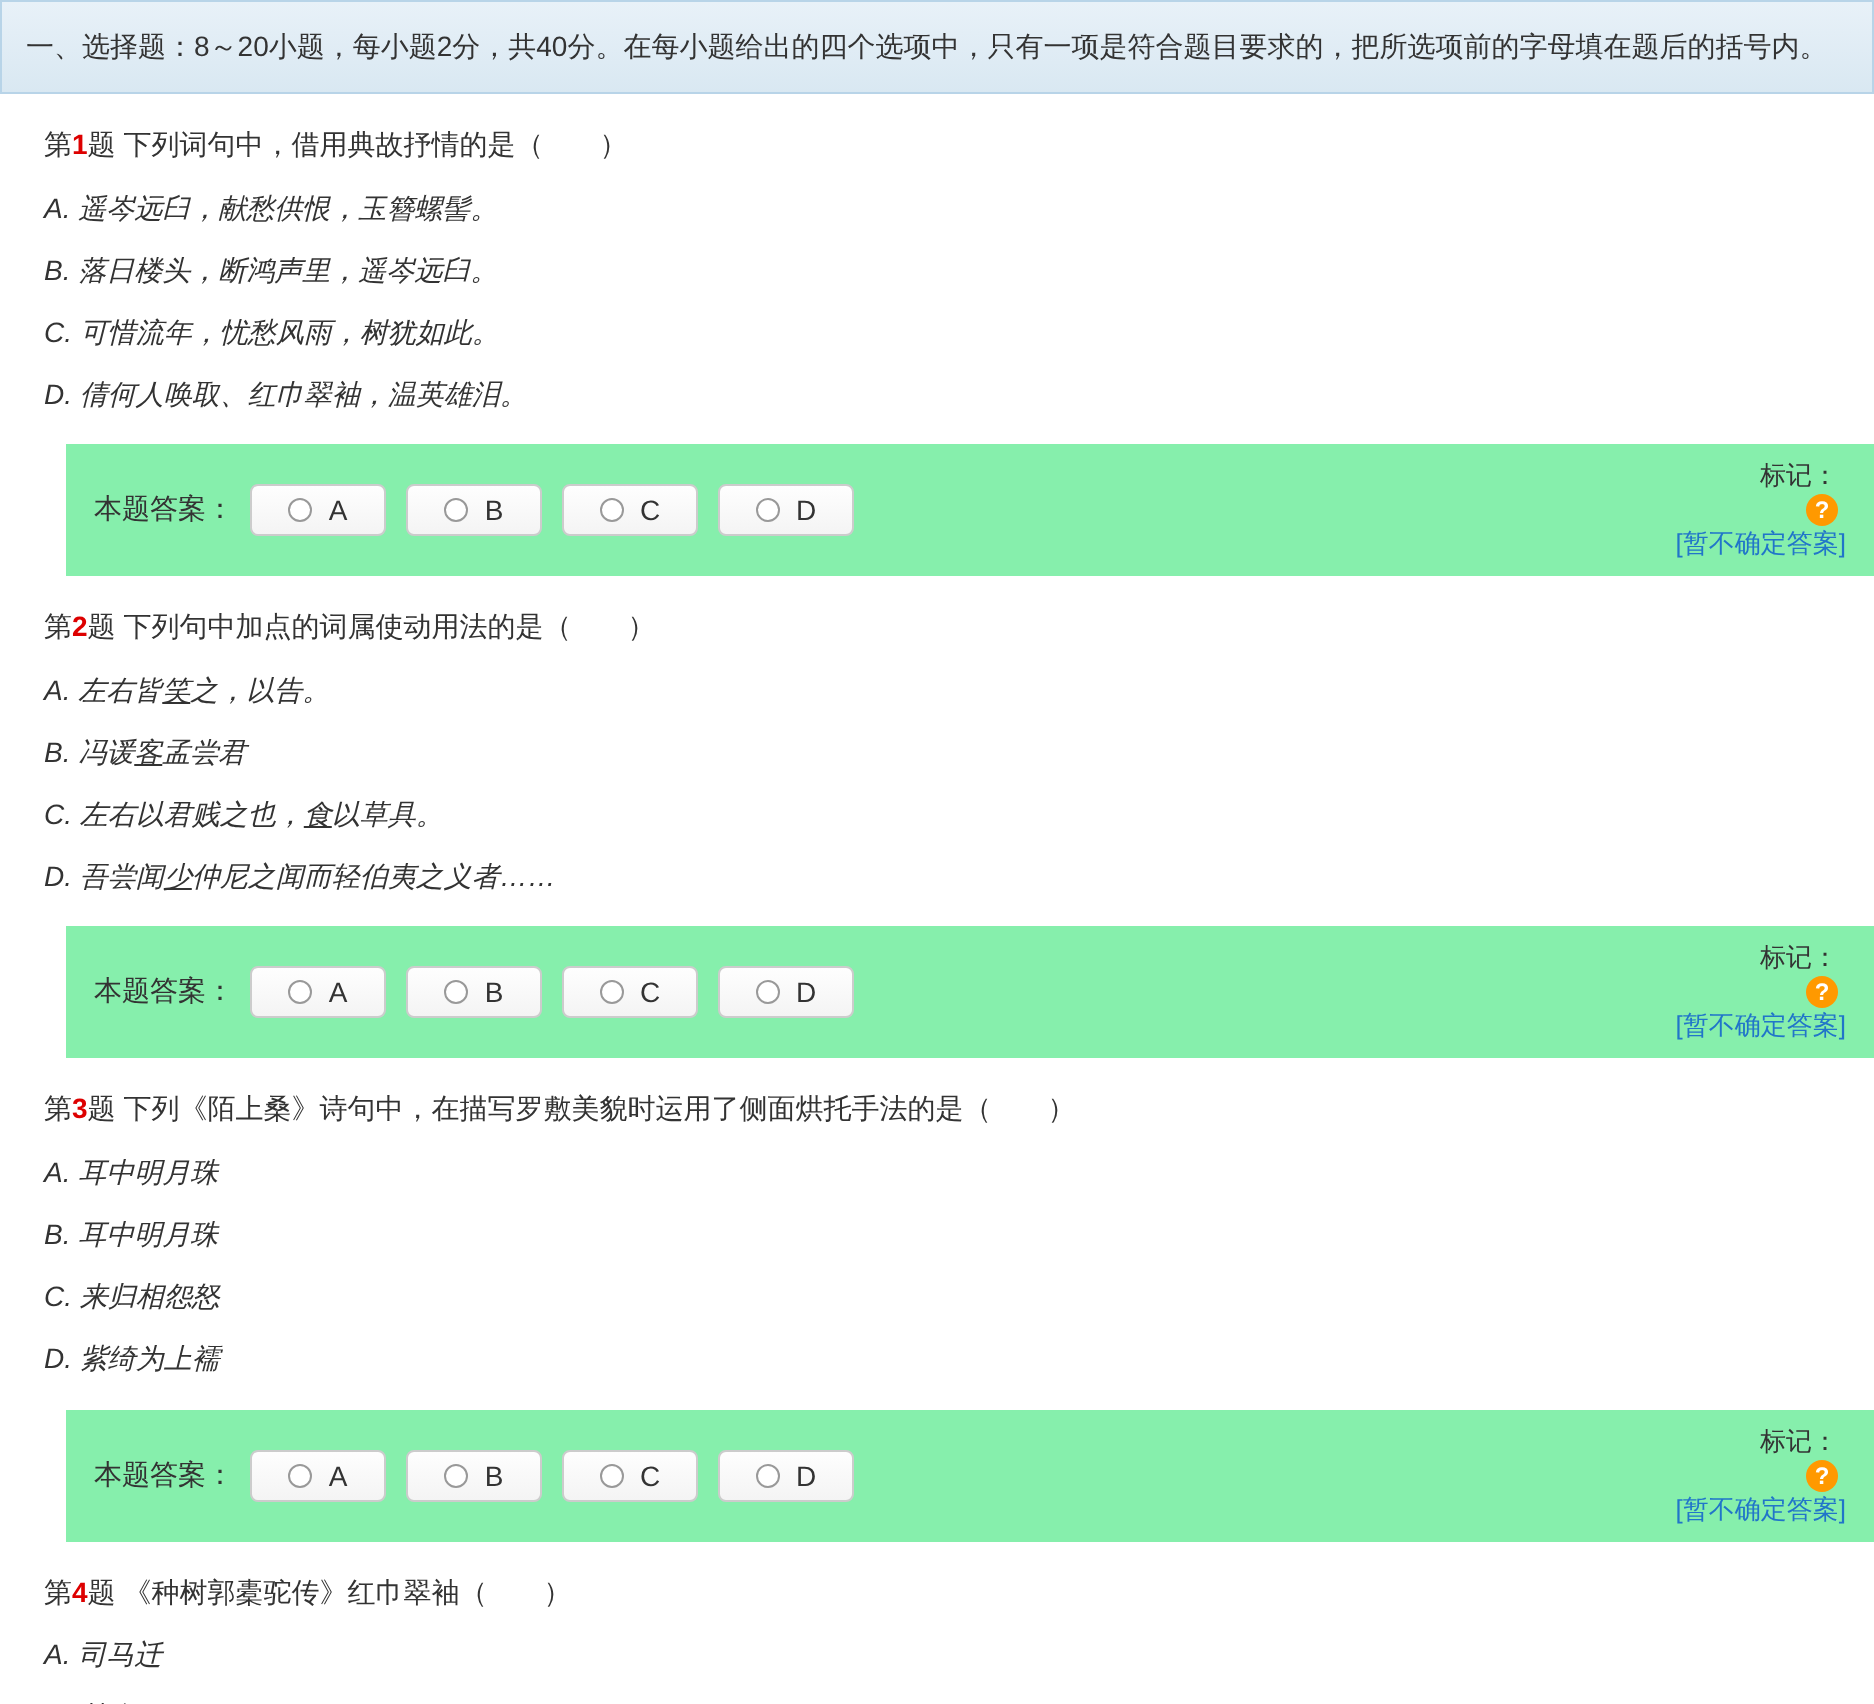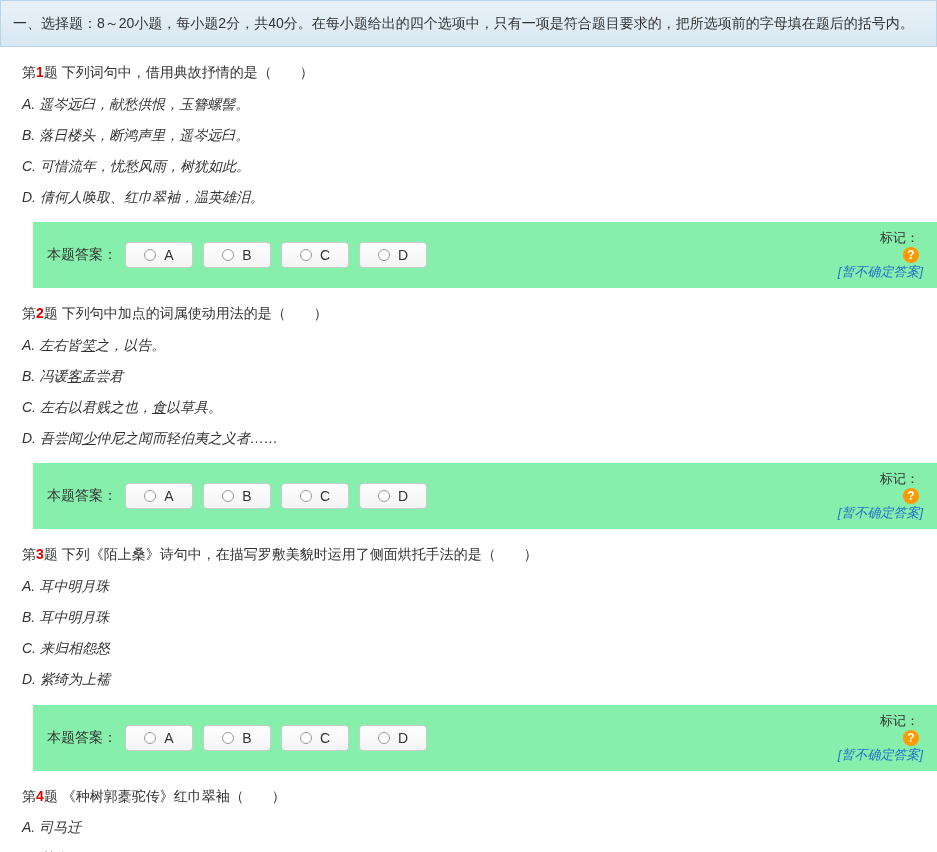--- a/index.html
+++ b/index.html
@@ -11,21 +11,21 @@
 .qnum-prefix { color: #333; }
 .option-row { margin: 6px 0; line-height: 1.8; font-style: italic; }
 .answer-bar { background: #86efac; padding: 7px 14px; display: flex; align-items: center; margin-left: 33px; }
 .answer-label { color: #333; margin-right: 8px; }
 .ans-btn { display: inline-flex; align-items: center; justify-content: center; width: 68px; height: 26px; margin-right: 10px; background: linear-gradient(#fefefe, #f4f4f4); border: 1px solid #ccc; border-radius: 4px; cursor: pointer; color: #333; font-size: 14px; }
 .radio-circle { display: inline-block; width: 12px; height: 12px; border: 1px solid #999; border-radius: 50%; margin-right: 8px; background: #fff; }
 .flex-spacer { flex: 1; }
 .mark-area { display: flex; align-items: flex-end; font-size: 13px; flex-direction: column; }
 .mark-label { margin-right: 4px; color: #333; }
 .help-icon { display: inline-flex; width: 16px; height: 16px; border-radius: 50%; background: #f90; color: #fff; align-items: center; justify-content: center; font-size: 12px; font-weight: bold; margin-right: 4px; }
-.uncertain-link { color: #2175c9; cursor: pointer; font-style: italic; }
+.uncertain-link { color: #2175c9; cursor: pointer; }
 .underline { text-decoration: underline; }
 </style>
 </head>
 <body>
 
 <div class="header">一、选择题：8～20小题，每小题2分，共40分。在每小题给出的四个选项中，只有一项是符合题目要求的，把所选项前的字母填在题后的括号内。</div>
 
 <div id="questions-container">
     <div class="question-block">
       <div class="question-title"><span class="qnum-prefix">第</span><span class="qnum">1</span><span class="qnum-prefix">题  </span><span>下列词句中，借用典故抒情的是（　　）</span></div>

